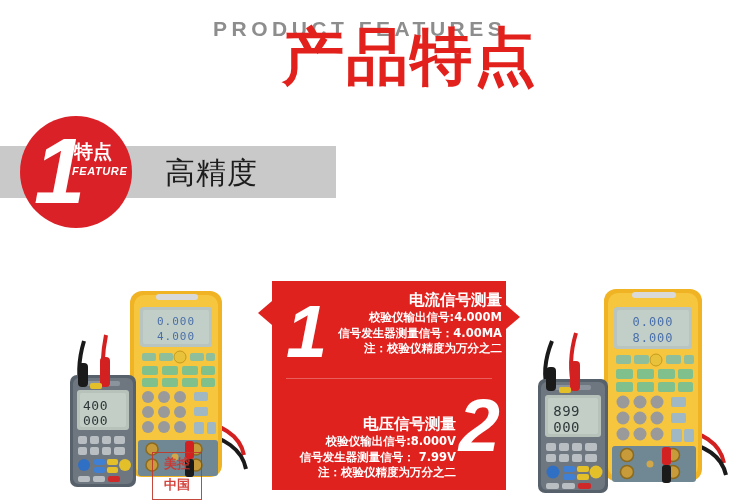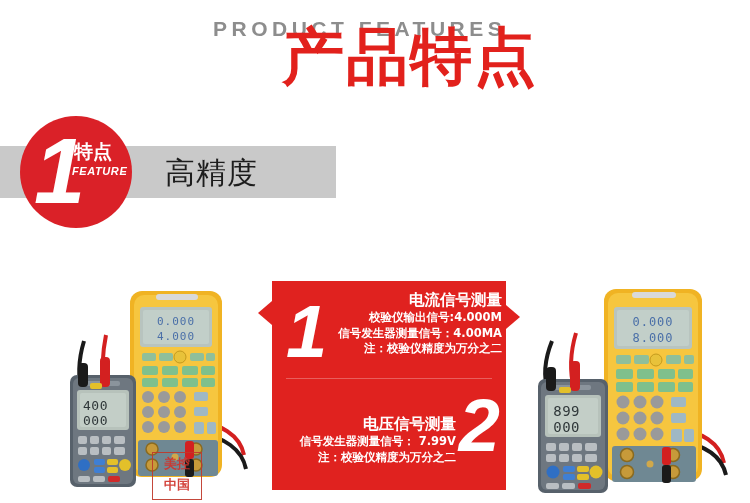--- a/index.html
+++ b/index.html
@@ -342,20 +342,21 @@
         <div class="sec-line">校验仪输出信号:4.000M</div>
         <div class="sec-line">信号发生器测量信号：4.00MA</div>
         <div class="sec-line">注：校验仪精度为万分之二</div>
       </div>
     </div>
 
     <div class="section section-2">
       <div class="big-digit big-digit-2">2</div>
       <div class="sec-text sec2-text">
         <div class="sec-title">电压信号测量</div>
+        <div class="sec-line">校验仪输出信号:8.000V</div>
         <div class="sec-line">信号发生器测量信号： 7.99V</div>
         <div class="sec-line">注：校验仪精度为万分之二</div>
       </div>
     </div>
   </div>
 
   <div class="photo photo-right">
     <svg width="228" height="218" viewBox="0 0 228 218">
 
       <path d="M44 58 C36 78 36 96 40 108" stroke="#1a1a1a" stroke-width="4" fill="none"></path>

